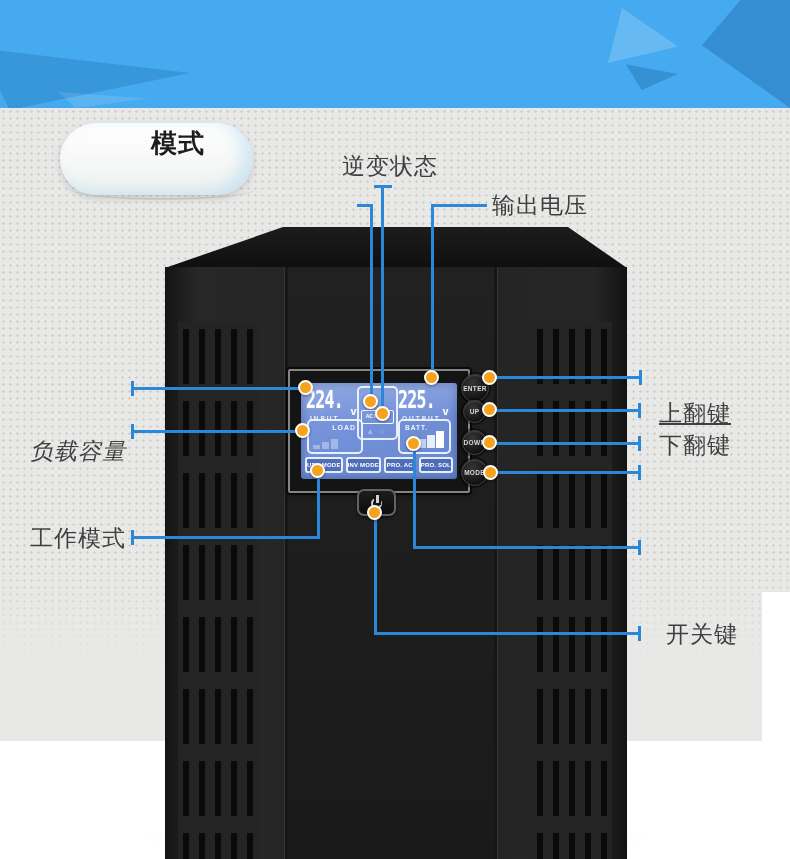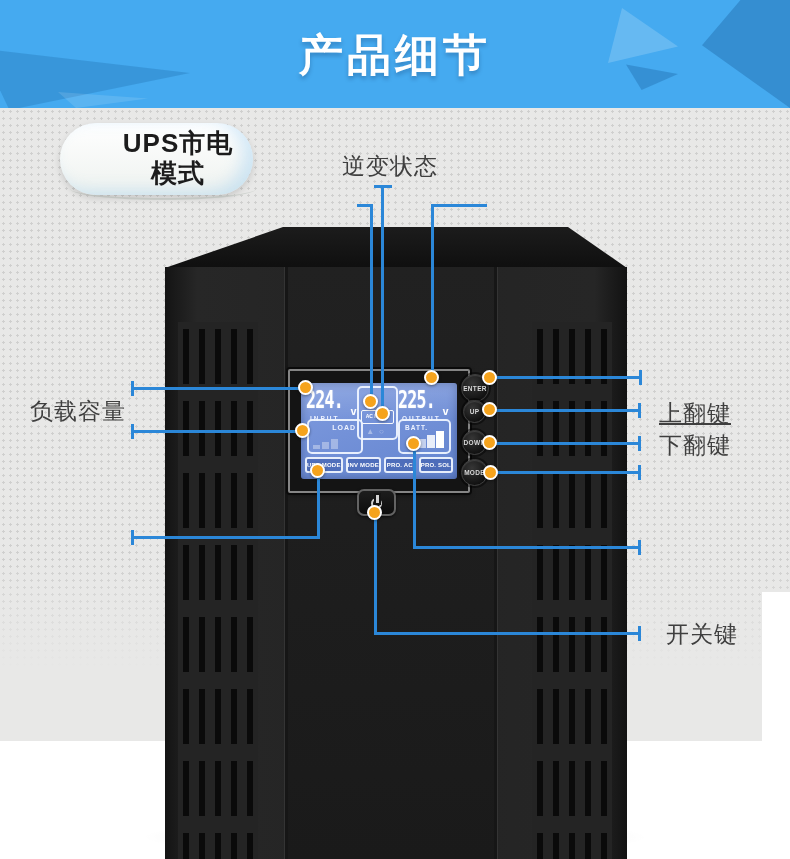--- a/index.html
+++ b/index.html
@@ -115,27 +115,25 @@
   <div class="bg-white"></div>
   <div class="bg-white-corner"></div>
   <div class="ground-shadow"></div>
 
   <div class="header">
     <div class="shard" style="left:-20px;top:22px;width:210px;height:88px;background:rgba(15,80,140,.22);clip-path:polygon(0 30%,100% 58%,14% 100%);"></div>
     <div class="shard" style="left:58px;top:92px;width:90px;height:16px;background:rgba(255,255,255,.12);clip-path:polygon(0 0,100% 40%,20% 100%);"></div>
     <div class="shard" style="left:608px;top:8px;width:70px;height:55px;background:rgba(255,255,255,.18);clip-path:polygon(20% 0,100% 70%,0 100%);"></div>
     <div class="shard" style="left:680px;top:0;width:110px;height:108px;background:rgba(8,60,120,.26);clip-path:polygon(55% 0,100% 0,100% 100%,20% 42%);"></div>
     <div class="shard" style="left:626px;top:58px;width:52px;height:32px;background:rgba(15,80,140,.28);clip-path:polygon(0 20%,100% 50%,30% 100%);"></div>
-    <div class="title">产品细节</div>
   </div>
 
   <div class="badge-underline"></div>
   <div class="badge-pill"></div>
   <div class="badge-mode">
-    <div>UPS市电</div>
     <div>模式</div>
   </div>
 
   <div class="ups-lid"></div>
   <div class="ups-body"></div>
   <div class="ups-center-panel"></div>
   <div class="vent vent-left"></div>
   <div class="vent vent-right"></div>
 
   <div class="lcd-frame">
@@ -244,18 +242,20 @@
   <div class="dot" style="left:375px;top:406px;"></div>
   <div class="dot" style="left:424px;top:370px;"></div>
   <div class="dot" style="left:482px;top:370px;"></div>
   <div class="dot" style="left:482px;top:402px;"></div>
   <div class="dot" style="left:482px;top:435px;"></div>
   <div class="dot" style="left:483px;top:465px;"></div>
   <div class="dot" style="left:406px;top:436px;"></div>
   <div class="dot" style="left:367px;top:505px;"></div>
 
   <div class="label" style="left:342px;top:151px;">逆变状态</div>
-  <div class="label" style="left:30px;top:396px;">负载容量</div>
+  <div class="label" style="left:492px;top:190px;">输出电压</div>
+  <div class="label" style="left:30px;top:436px;font-style:italic;">负载容量</div>
+  <div class="label" style="left:30px;top:523px;">工作模式</div>
   <div class="label" style="left:659px;top:398px;text-decoration:underline;">上翻键</div>
   <div class="label" style="left:659px;top:430px;">下翻键</div>
   <div class="label" style="left:666px;top:619px;">开关键</div>
 
 </div>
 
 </body></html>

